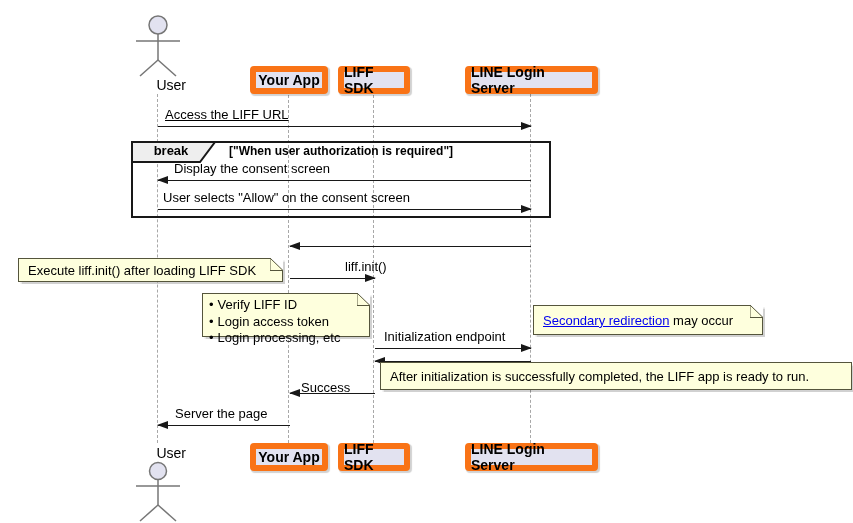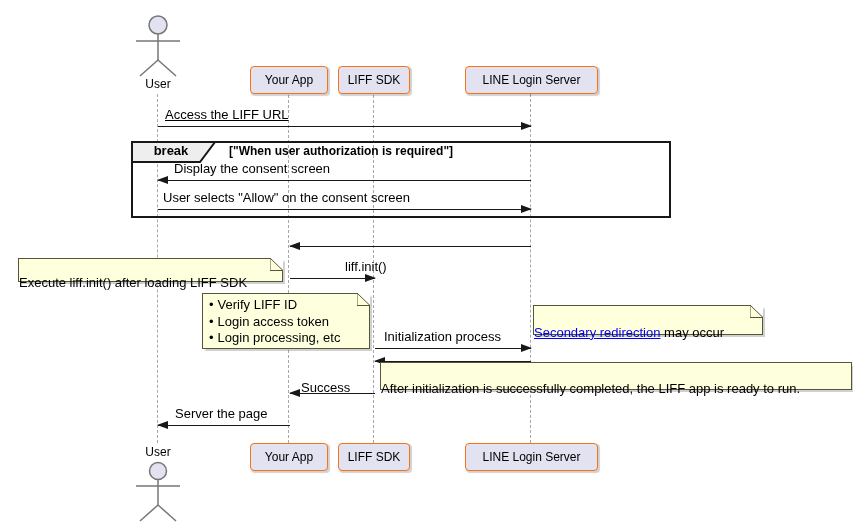--- a/index.html
+++ b/index.html
@@ -2,39 +2,39 @@
 <html><head>
 <meta charset="utf-8">
 <style>
   html,body{margin:0;padding:0;background:#ffffff;}
   #stage{
     position:relative;width:853px;height:523px;background:#ffffff;overflow:hidden;
     font-family:"Liberation Sans","DejaVu Sans",sans-serif;color:#000;
   }
   .lifeline{position:absolute;width:0;border-left:1px dashed #A8A8A8;}
   .pbox{
-    position:absolute;height:28px;background:#E2E2F0;border:1px solid #f97316;border-radius:4px;
-    display:flex;align-items:center;justify-content:center;font-size:12px;color:#000;
-    box-shadow:1.5px 1.5px 1px rgba(0,0,0,0.18);box-sizing:border-box;
+    position:absolute;height:28px;background:#E2E2F0;border:6px solid #f97316;border-radius:4px;
+    display:flex;align-items:center;justify-content:center;font-size:14px;color:#000;
+    box-shadow:1.5px 1.5px 1px rgba(0,0,0,0.18);box-sizing:border-box;font-weight:bold;
   }
-  .actor-label{position:absolute;width:56px;text-align:center;font-size:12px;}
+  .actor-label{position:absolute;width:56px;text-align:right;font-size:14px;}
   .msg{position:absolute;height:0;border-top:1px solid #181818;}
   .head-r{position:absolute;right:-1px;top:-5px;width:0;height:0;
     border-left:11px solid #181818;border-top:4px solid transparent;border-bottom:4px solid transparent;}
   .head-l{position:absolute;left:-1px;top:-5px;width:0;height:0;
     border-right:11px solid #181818;border-top:4px solid transparent;border-bottom:4px solid transparent;}
   .msg-label{position:absolute;font-size:13px;white-space:nowrap;}
   .frame{position:absolute;border:2px solid #181818;box-sizing:border-box;}
   .frame-pentagon{position:absolute;top:-2px;left:-2px;}
   .frame-keyword{position:absolute;top:0px;left:10px;width:56px;text-align:center;
     font-weight:bold;font-size:13px;}
   .frame-condition{position:absolute;top:1px;left:96px;font-weight:bold;font-size:12px;white-space:nowrap;}
   .note{position:absolute;background:#FEFFDD;border:1px solid #55553C;box-sizing:border-box;
     font-size:13px;box-shadow:1.5px 1.5px 1px rgba(0,0,0,0.18);}
-  .note-line{display:flex;align-items:center;height:100%;white-space:nowrap;margin-top:12px;}
+  .note-line{display:flex;align-items:center;height:100%;padding-left:9px;white-space:nowrap;}
   .fold{position:absolute;top:-1px;right:-1px;}
   .note-list{padding:3px 6px 0 6px;}
   .note-item{font-size:13px;line-height:16.5px;white-space:nowrap;}
   .note-item::before{content:"\2022";margin-right:4px;}
   .link{color:#0000EE;text-decoration:underline;cursor:pointer;}
   svg{display:block;}
 </style>
 </head>
 <body>
 
@@ -62,21 +62,21 @@
   </div>
   <div class="pbox" style="left:465px;top:66px;width:133px;">
     <span>LINE Login Server</span>
   </div>
 
   <div class="msg-label" style="left:165px;top:107px;text-decoration:underline;">Access the LIFF URL</div>
   <div class="msg" style="left:158px;top:126px;width:373px;">
     <span class="head-r"></span>
   </div>
 
-  <div class="frame" style="left:131px;top:141px;width:540px;height:77px;">
+  <div class="frame" style="left:131px;top:141px;width:420px;height:77px;">
     <svg class="frame-pentagon" width="86" height="23" viewBox="0 0 86 23">
       <path d="M1,1 H84 L69,21 H1 Z" fill="#EEEEEE" stroke="#181818" stroke-width="2"></path>
     </svg>
     <div class="frame-keyword">break</div>
     <div class="frame-condition">["When user authorization is required"]</div>
   </div>
 
   <div class="msg-label" style="left:174px;top:161px;">Display the consent screen</div>
   <div class="msg" style="left:158px;top:180px;width:373px;">
     <span class="head-l"></span>
@@ -97,21 +97,21 @@
       <path d="M13,0 L0,0 L13,13 Z" fill="#ffffff"></path>
       <path d="M0,0 L0,12.5 L13,12.5 Z" fill="#FEFFDD" stroke="#55553C" stroke-width="1"></path>
     </svg>
   </div>
 
   <div class="msg-label" style="left:297px;top:259px;padding-left:48px;">liff.init()</div>
   <div class="msg" style="left:290px;top:278px;width:85px;">
     <span class="head-r"></span>
   </div>
 
-  <div class="note" style="left:202px;top:293px;width:168px;height:56px;">
+  <div class="note" style="left:202px;top:293px;width:168px;height:44px;">
     <div class="note-list">
       <div class="note-item">Verify LIFF ID</div>
       <div class="note-item">Login access token</div>
       <div class="note-item">Login processing, etc</div>
     </div>
     <svg class="fold" width="13" height="13" viewBox="0 0 13 13">
       <path d="M13,0 L0,0 L13,13 Z" fill="#ffffff"></path>
       <path d="M0,0 L0,12.5 L13,12.5 Z" fill="#FEFFDD" stroke="#55553C" stroke-width="1"></path>
     </svg>
   </div>
@@ -120,21 +120,21 @@
     <div class="note-line">
       <span class="link">Secondary redirection</span>
         <span style="white-space:pre;"> may occur</span>
     </div>
     <svg class="fold" width="13" height="13" viewBox="0 0 13 13">
       <path d="M13,0 L0,0 L13,13 Z" fill="#ffffff"></path>
       <path d="M0,0 L0,12.5 L13,12.5 Z" fill="#FEFFDD" stroke="#55553C" stroke-width="1"></path>
     </svg>
   </div>
 
-  <div class="msg-label" style="left:384px;top:329px;">Initialization process</div>
+  <div class="msg-label" style="left:384px;top:329px;">Initialization endpoint</div>
   <div class="msg" style="left:375px;top:348px;width:156px;">
     <span class="head-r"></span>
   </div>
 
   <div class="msg" style="left:375px;top:361px;width:156px;">
     <span class="head-l"></span>
   </div>
 
   <div class="note" style="left:380px;top:362px;width:472px;height:28px;">
     <div class="note-line">After initialization is successfully completed, the LIFF app is ready to run.</div>

